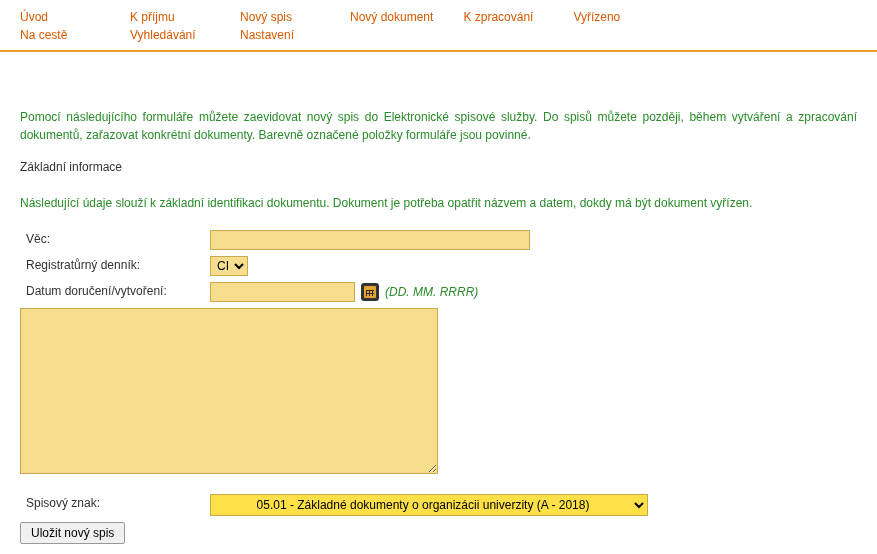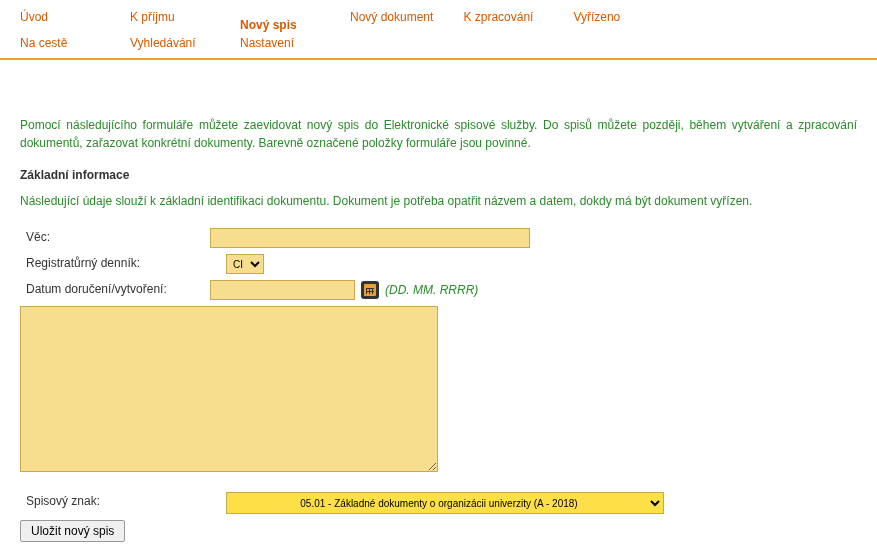--- a/index.html
+++ b/index.html
@@ -30,38 +30,37 @@
       margin-right: 30px;
       cursor: pointer;
       display: inline-block;
       min-width: 80px;
     }
     .nav-row {
       display: flex;
       width: 100%;
     }
     .nav-item.active {
-      font-weight: bold;
+      font-weight: normal;
       color: #d85a00;
-      margin-top: 8px;
     }
     .content {
       padding: 12px 20px 20px 20px;
     }
     .intro {
       color: #2a8c2a;
       text-align: justify;
       line-height: 1.5;
       margin-bottom: 16px;
       margin-top: 44px;
     }
     .section-title {
-      font-weight: bold;
+      font-weight: normal;
       color: #333;
-      margin-bottom: 10px;
+      margin-bottom: 20px;
       font-size: 12px;
     }
     .section-desc {
       color: #2a8c2a;
       text-align: justify;
       line-height: 1.5;
       margin-bottom: 18px;
     }
     .form-row {
       display: flex;
@@ -92,23 +91,22 @@
       width: 320px;
     }
     .input-date {
       width: 145px;
     }
     select {
       background: #f7de8f;
       border: 1px solid #c9a94b;
       padding: 1px 2px;
       font-family: inherit;
-      font-size: 10px;
+      font-size: 12px;
       height: 20px;
-      margin-left: 16px;
     }
     .select-dennik {
       width: 38px;
     }
     textarea {
       background: #f7de8f;
       border: 1px solid #c9a94b;
       padding: 4px;
       font-family: inherit;
       font-size: 12px;

